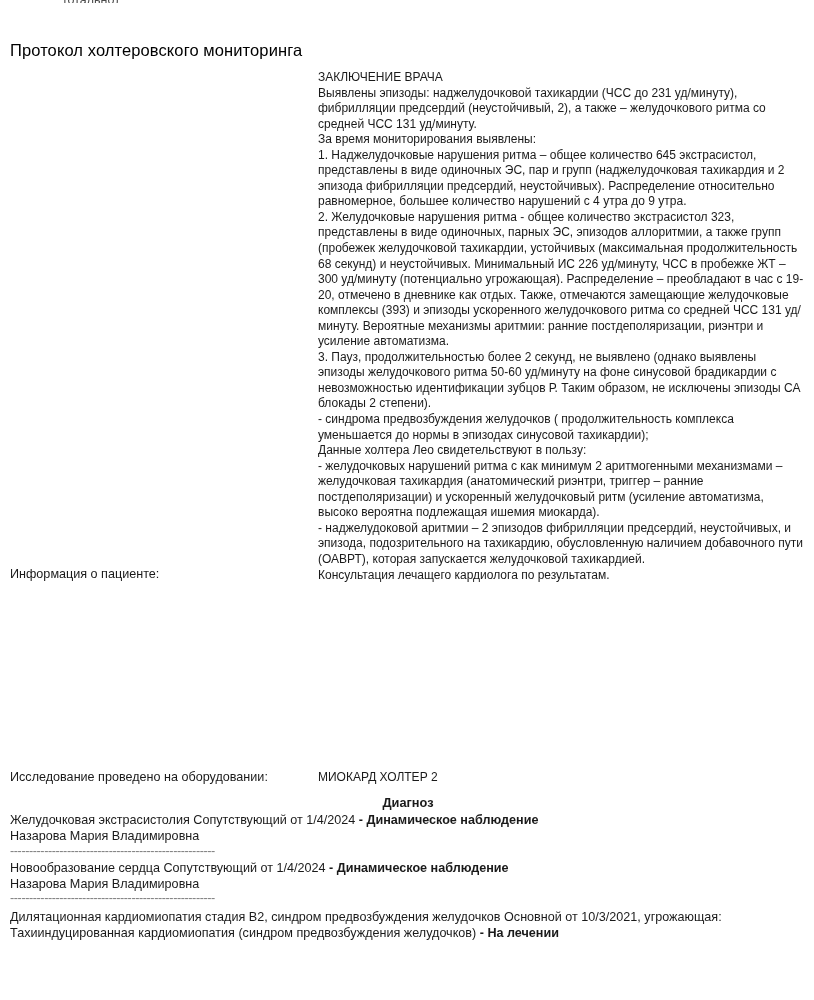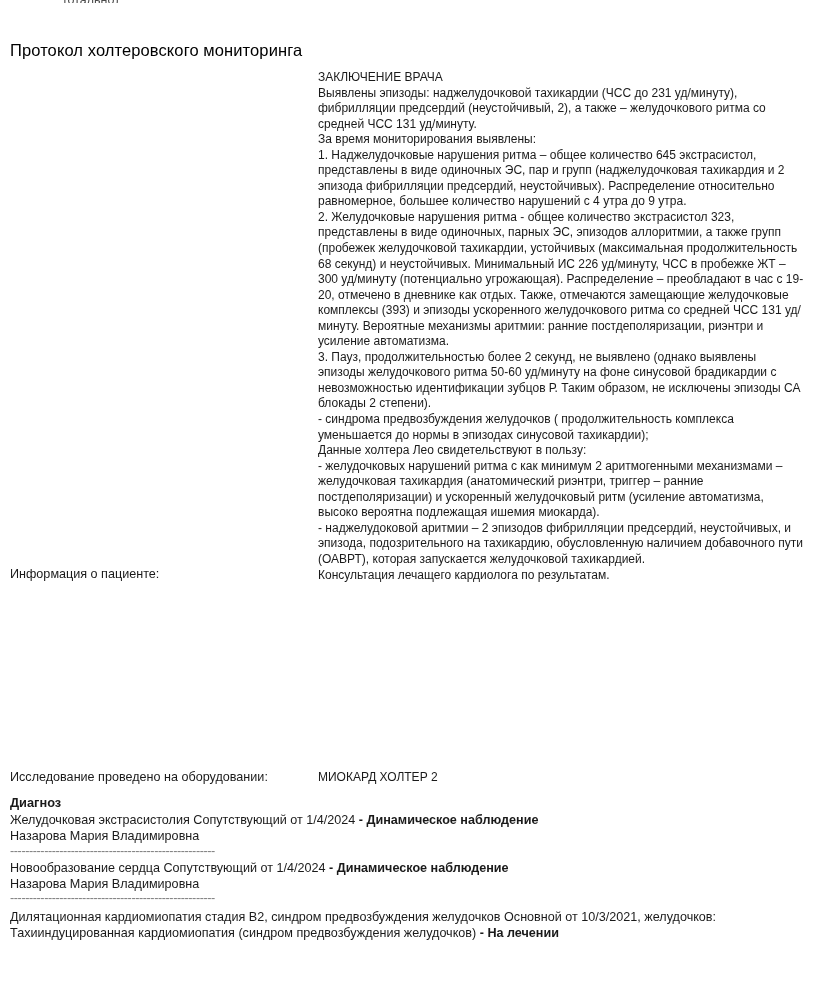--- a/index.html
+++ b/index.html
@@ -81,20 +81,21 @@
     top: 795px;
     left: 10px;
     width: 796px;
     font-size: 12.6px;
     line-height: 16.2px;
   }
   .dx-heading {
     font-weight: bold;
     font-size: 12.8px;
     margin-bottom: 1px;
+    text-align: center;
   }
   .dx-entry { margin: 0; }
   .dx-name { font-weight: normal; margin-top: 37px; }
   .dx-mid { font-weight: normal; }
   .dx-status { font-weight: bold; }
   .dx-doctor { font-weight: normal; }
   .dx-sep {
     font-size: 12.6px;
     line-height: 13px;
     letter-spacing: -0.4px;
@@ -149,18 +150,18 @@
     <div class="dx-sep">------------------------------------------------------</div>
 
     <div class="dx-entry">
       <div><span class="dx-name">Новообразование сердца</span><span class="dx-mid"> Сопутствующий от 1/4/2024 </span><span class="dx-status">- Динамическое наблюдение</span></div>
       <div class="dx-doctor">Назарова Мария Владимировна</div>
     </div>
 
     <div class="dx-sep">------------------------------------------------------</div>
 
     <div class="dx-entry last">
-      <span class="dx-name">Дилятационная кардиомиопатия стадия В2, синдром предвозбуждения желудочков</span><span class="dx-mid"> Основной от 10/3/2021, </span><span class="dx-name">желудочков:</span><span class="dx-mid"> Тахииндуцированная кардиомиопатия (синдром предвозбуждения желудочков) </span><span class="dx-status">- На лечении</span>
+      <span class="dx-name">Дилятационная кардиомиопатия стадия В2, синдром предвозбуждения желудочков</span><span class="dx-mid"> Основной от 10/3/2021, </span><span class="dx-name">угрожающая:</span><span class="dx-mid"> Тахииндуцированная кардиомиопатия (синдром предвозбуждения желудочков) </span><span class="dx-status">- На лечении</span>
     </div>
 
   </div>
 
 </div>
 
 </body></html>

